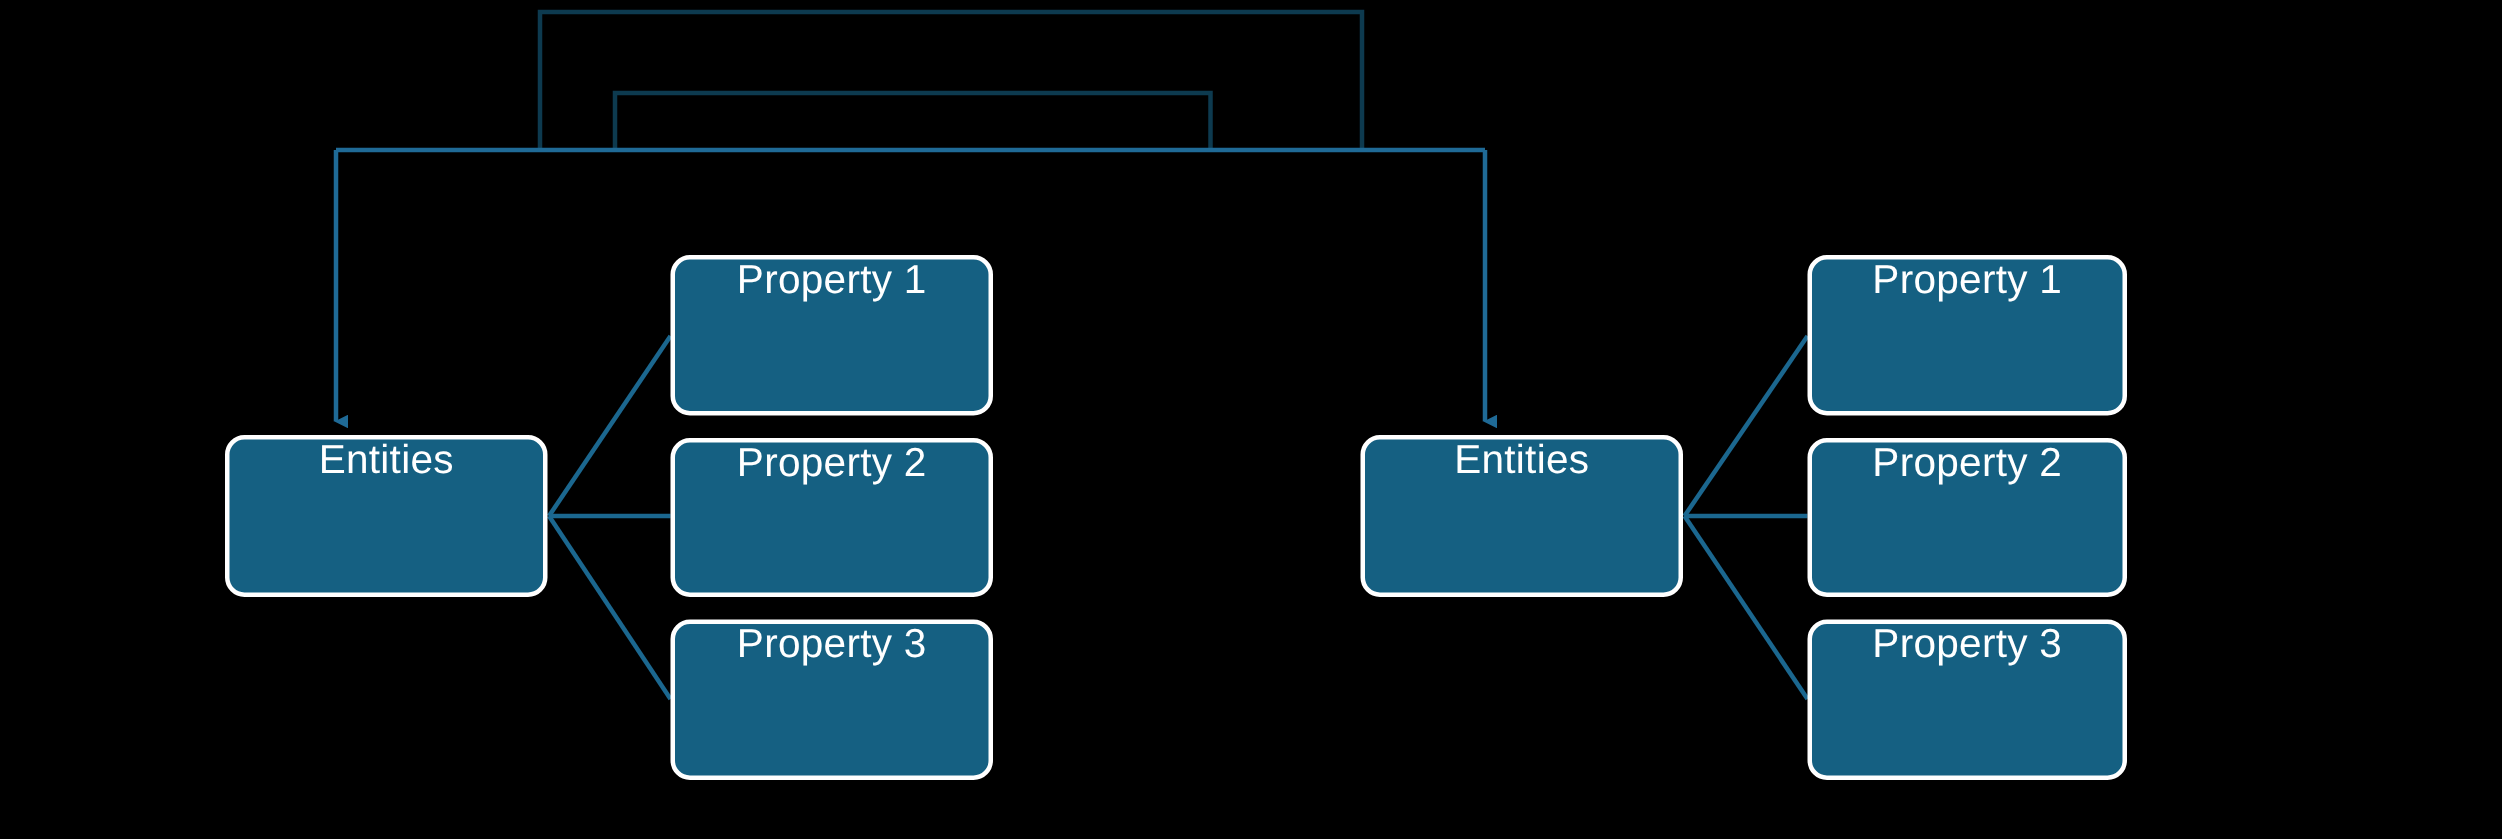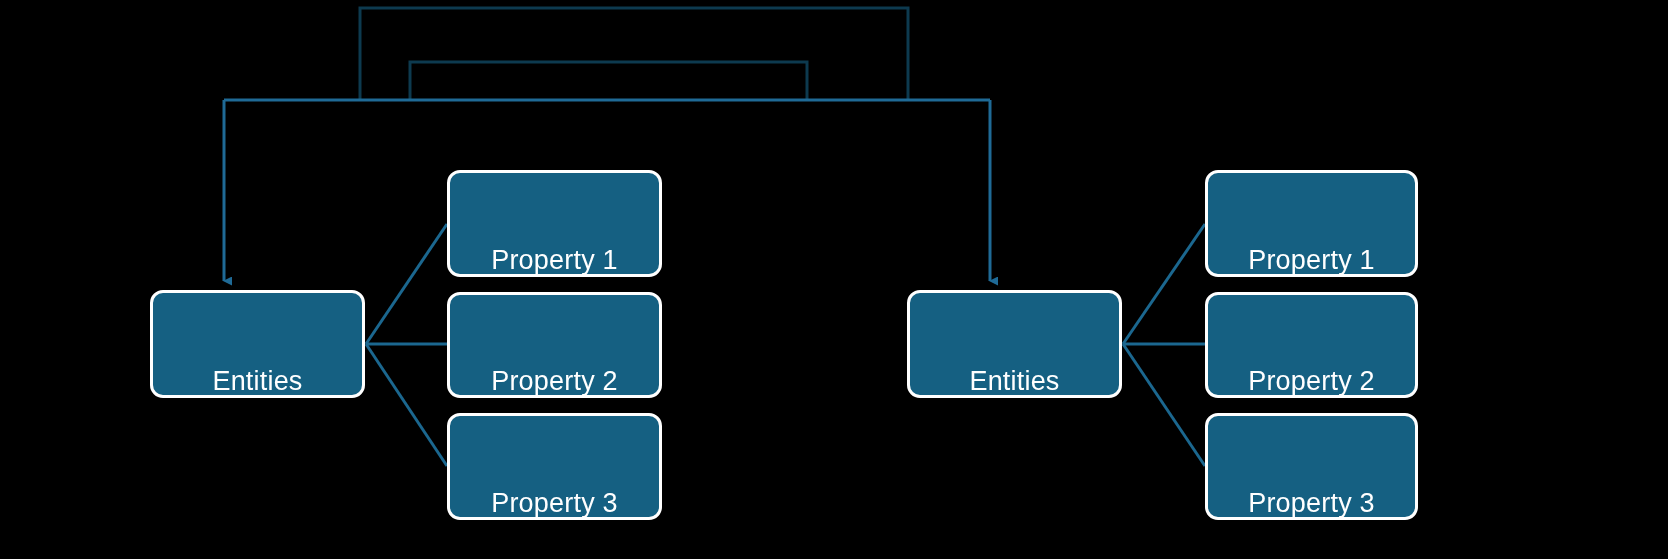--- a/index.html
+++ b/index.html
@@ -31,21 +31,21 @@
     box-sizing: border-box;
     background: #156082;
     border: 3px solid #ffffff;
     border-radius: 13px;
     color: #ffffff;
     font-size: 27px;
     font-family: "Liberation Sans", sans-serif;
     font-weight: 400;
     letter-spacing: 0.2px;
     display: flex;
-    align-items: flex-end;
+    align-items: flex-start;
     justify-content: center;
     line-height: 1;
     z-index: 3;
   }
   .node-label {
     display: block;
     white-space: nowrap;
   }
 </style>
 </head>

